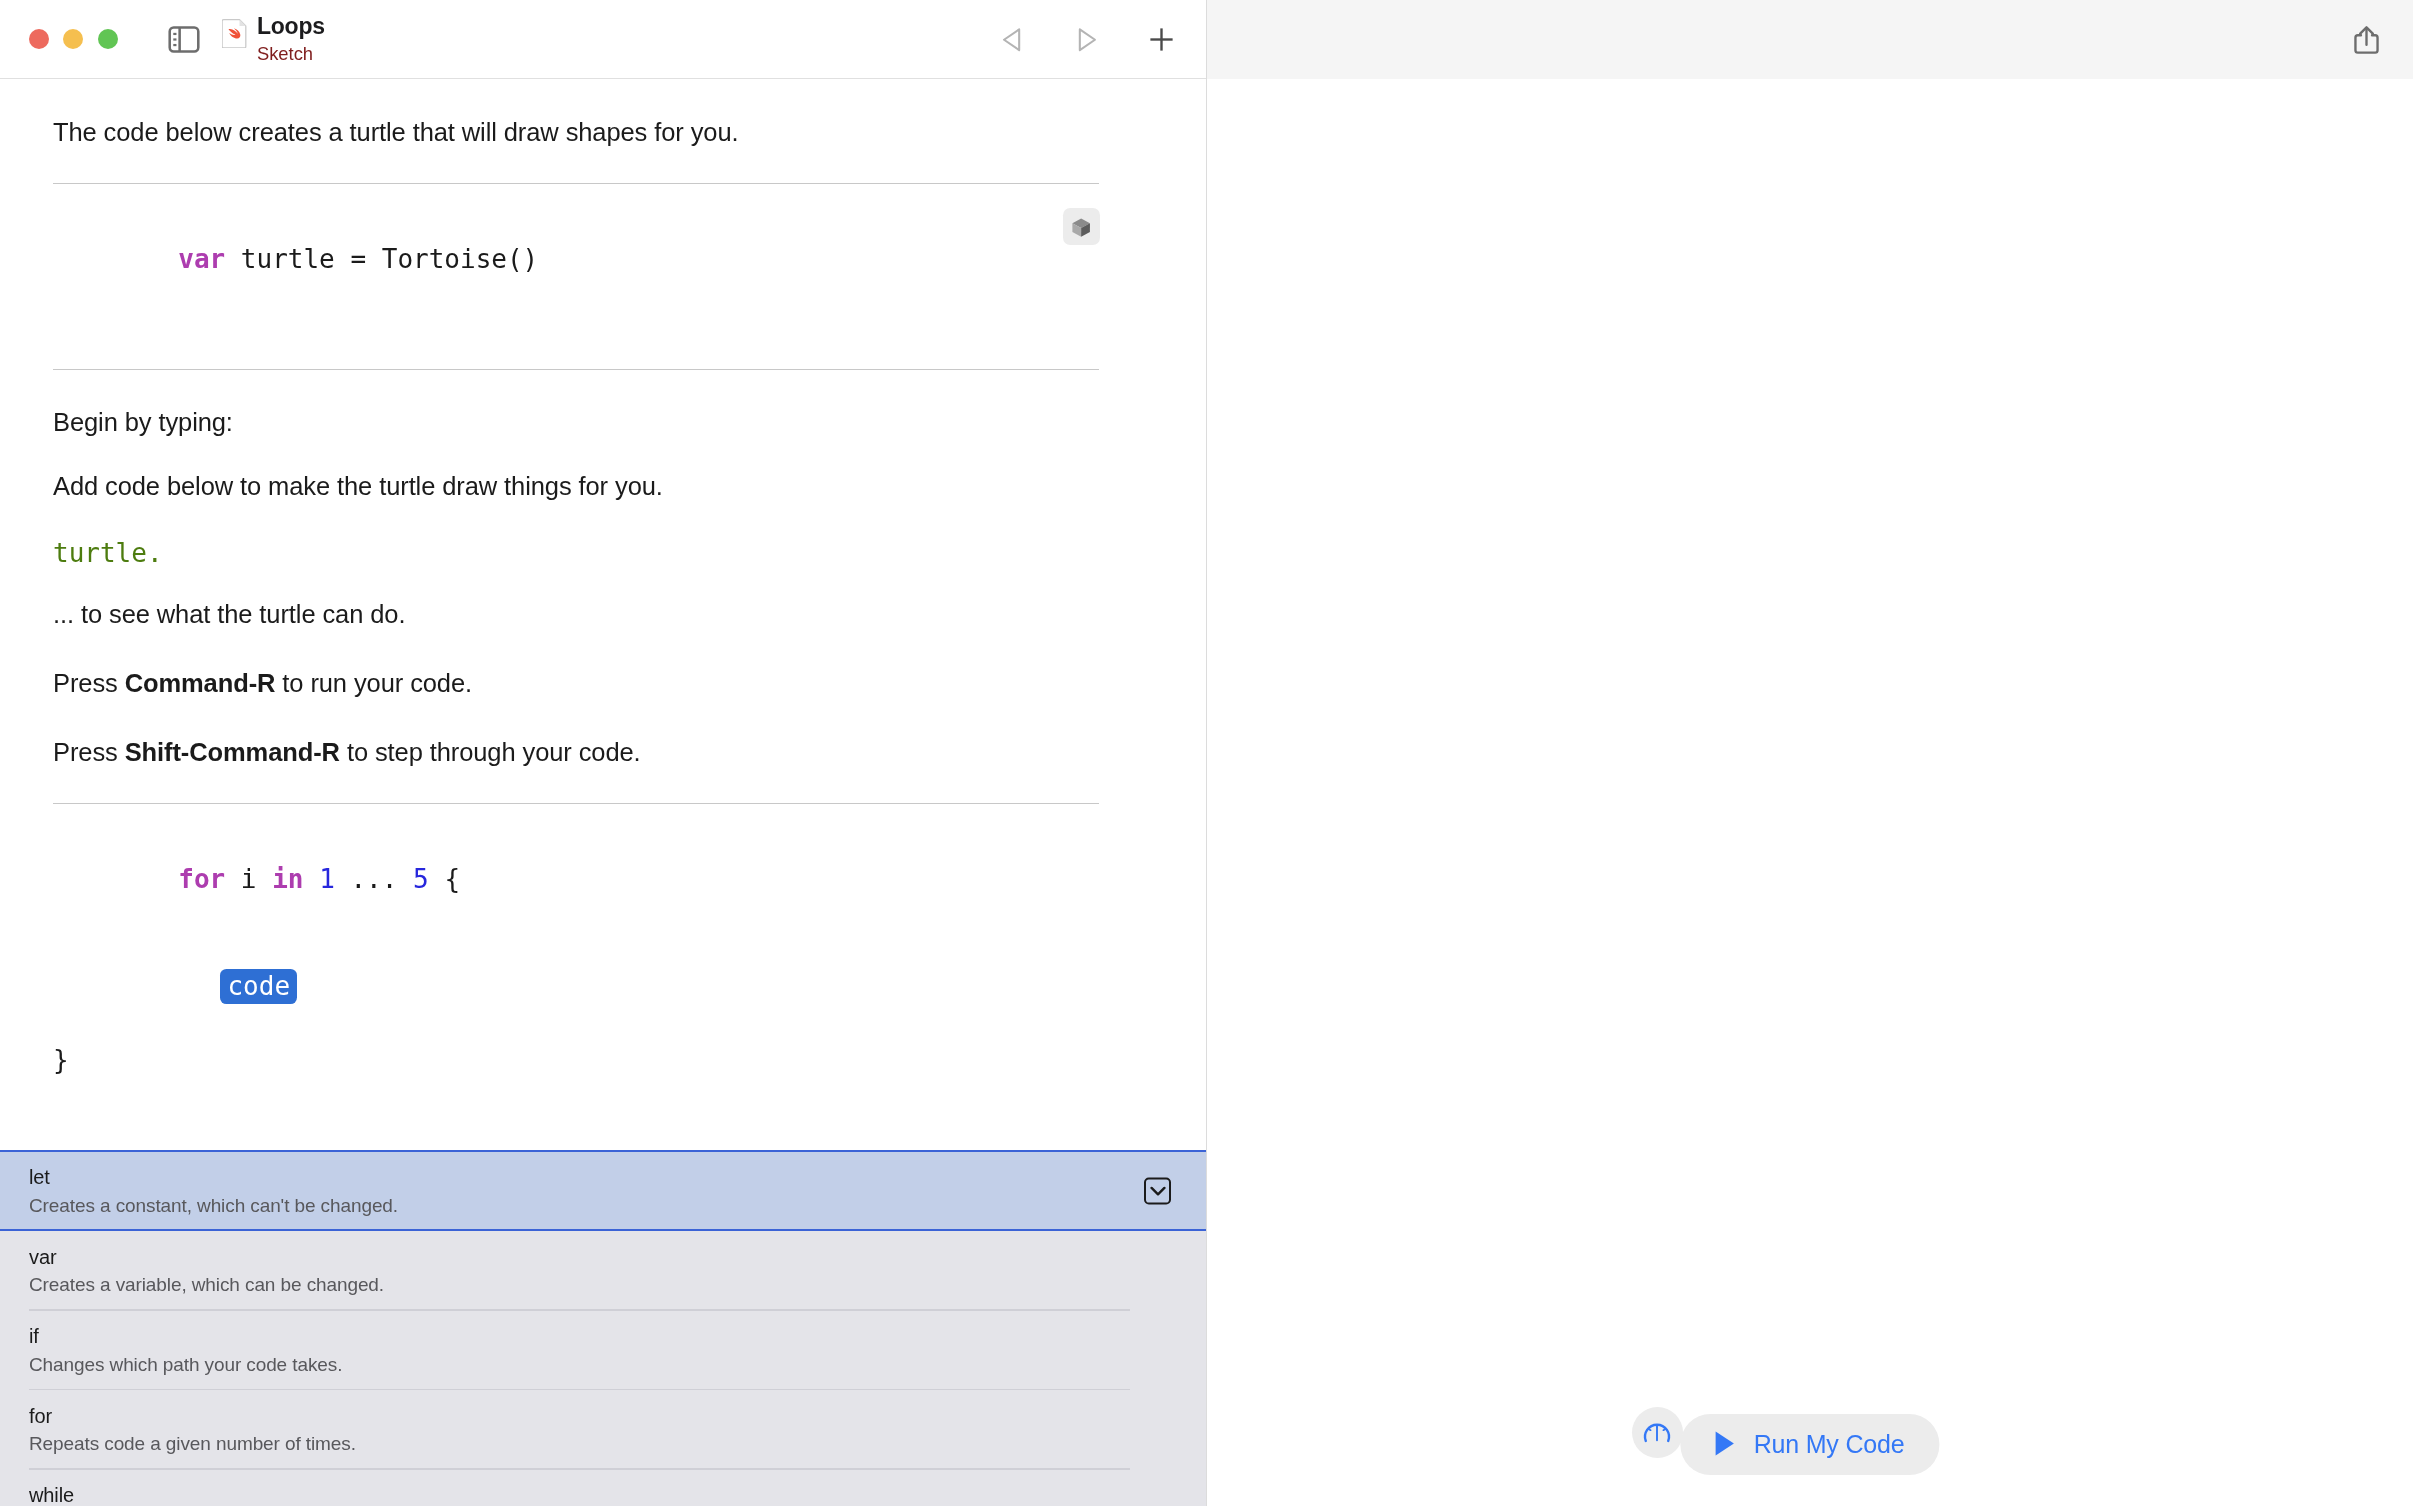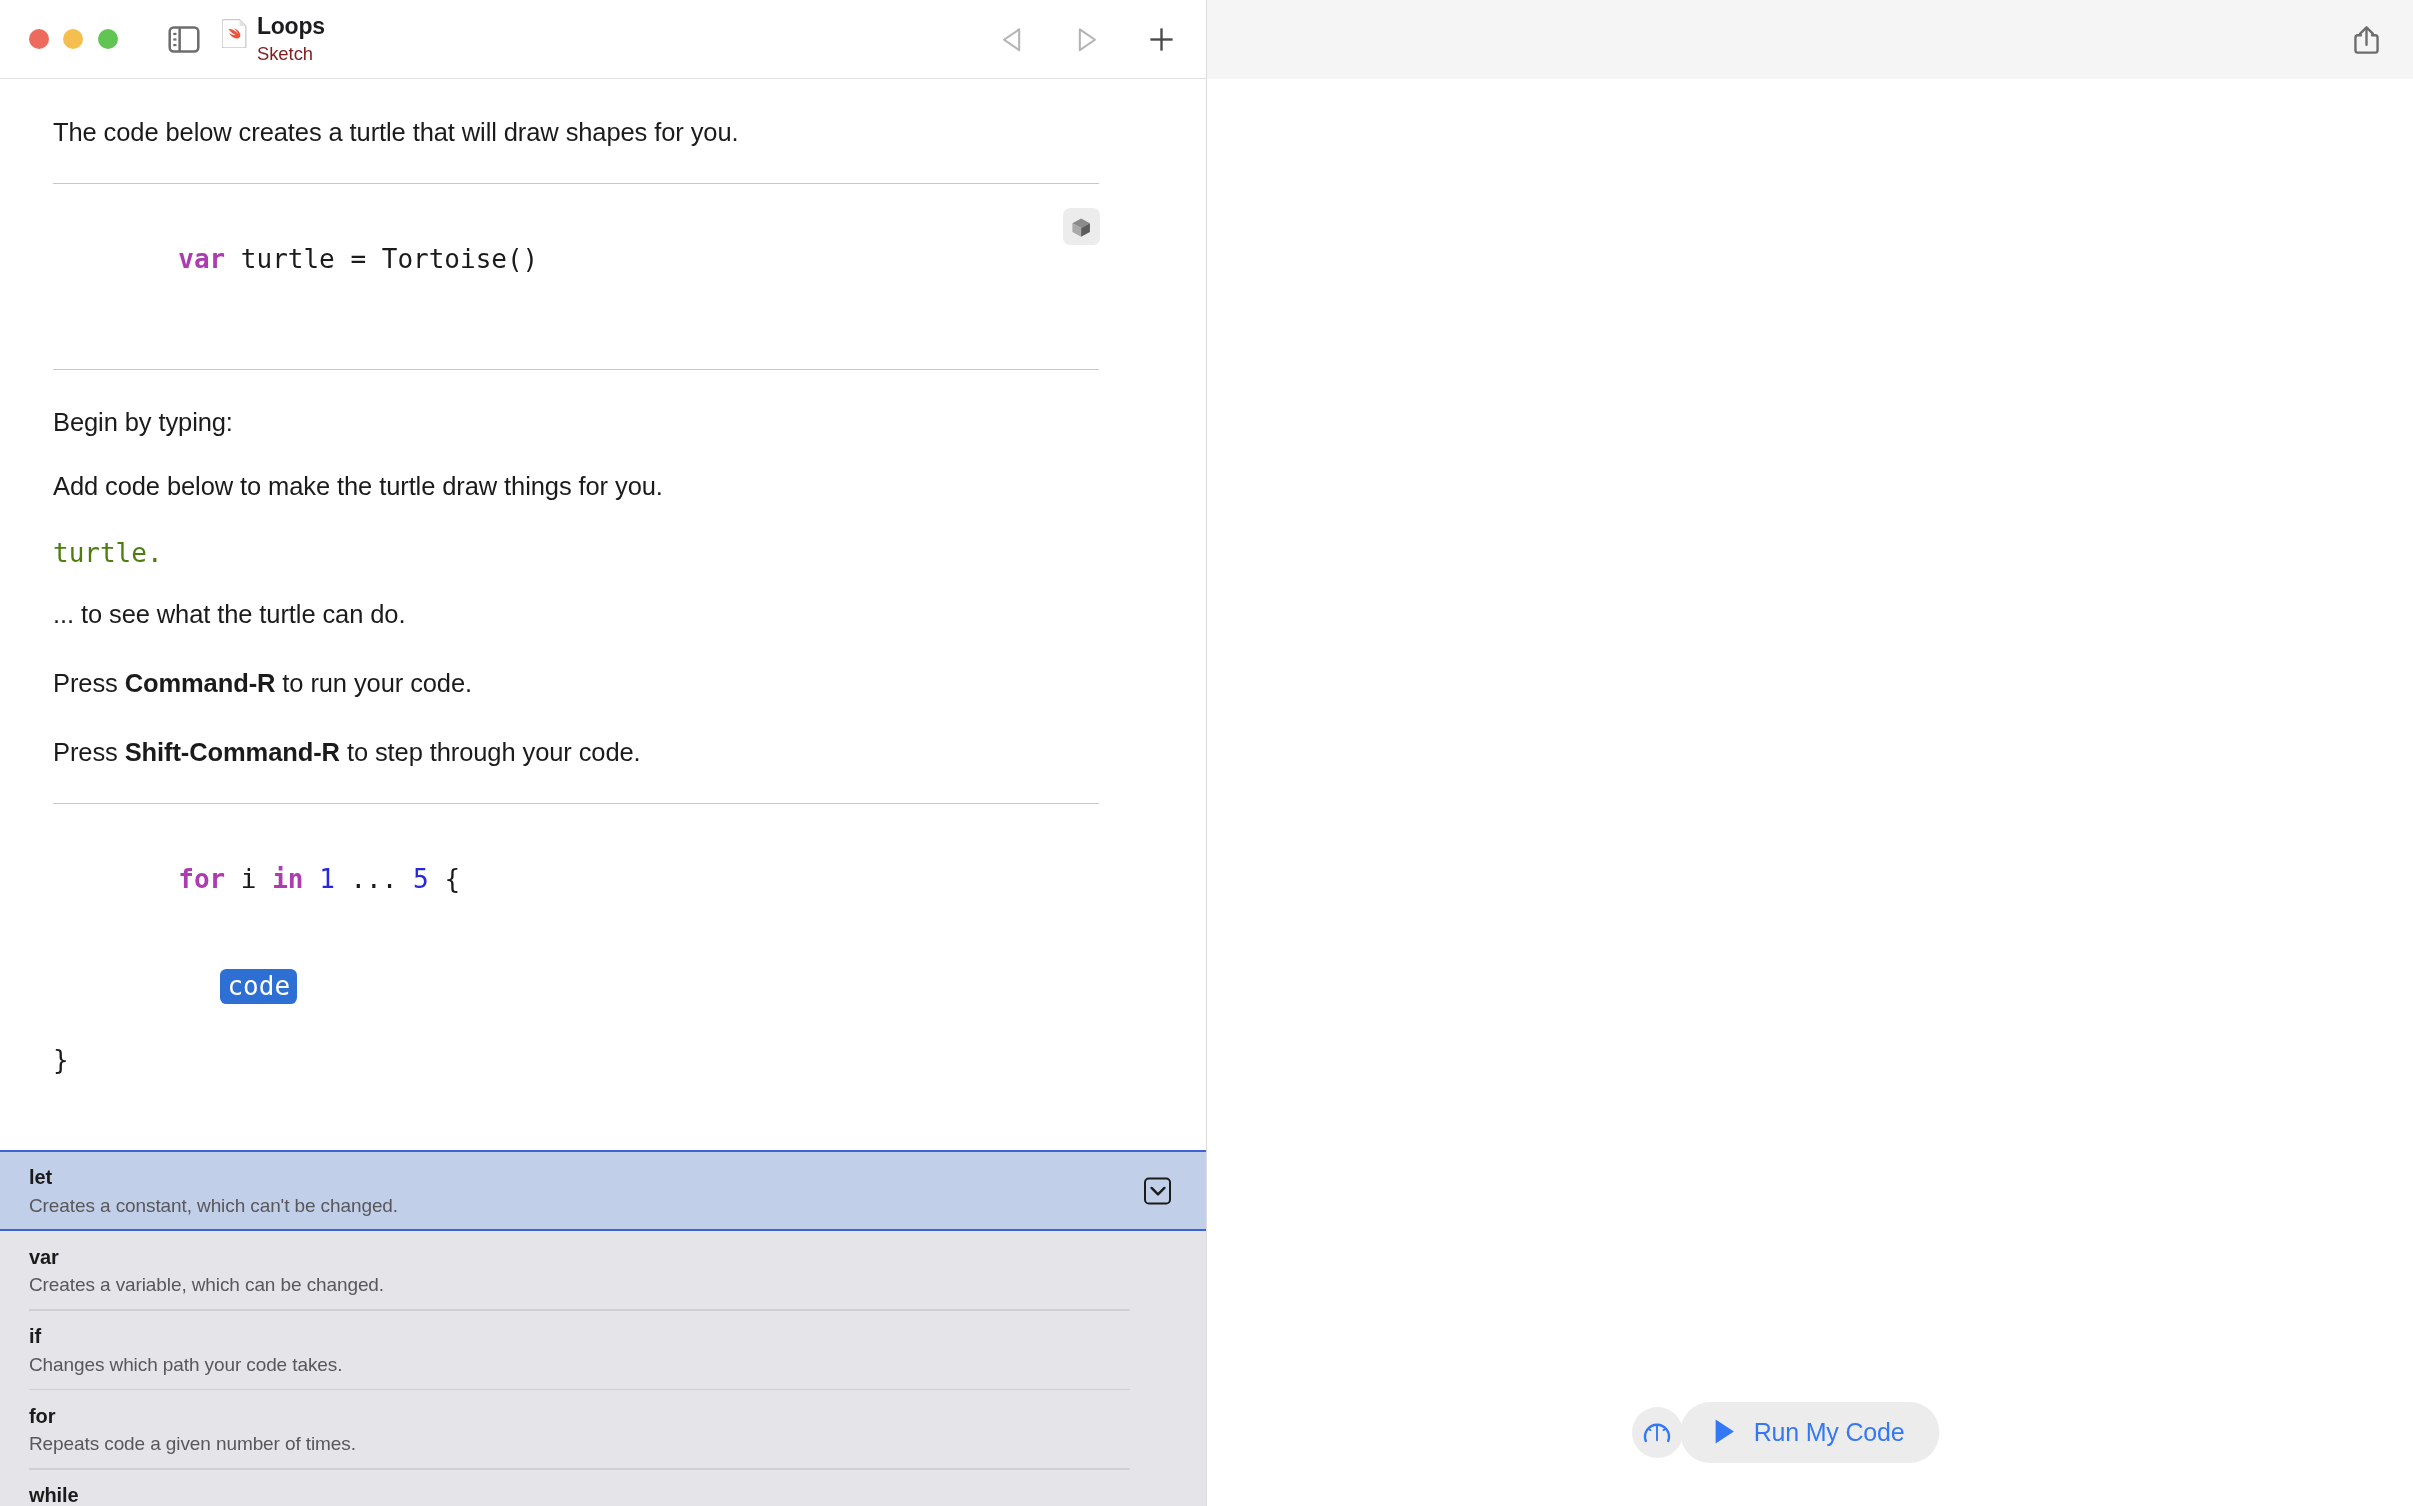--- a/index.html
+++ b/index.html
@@ -86,21 +86,21 @@
     width: 1206px; background: #e4e4e9;
     border-top: 2.4px solid #3b63d6;
   }
   .ac-row { position: relative; padding: 14.4px 29px 12.8px 29px; }
   .ac-row.selected {
     background: #c2cfe8;
     border-top: 2.4px solid #3b63d6;
     border-bottom: 2.4px solid #3b63d6;
     margin-top: -2.4px;
   }
-  .ac-title { font-size: 20px; font-weight: bold; color: #1b1b1b; letter-spacing: -0.1px; }
+  .ac-title { font-size: 20px; font-weight: normal; color: #1b1b1b; letter-spacing: -0.1px; }
   .ac-desc { font-size: 19px; color: #58585c; margin-top: 5.6px; letter-spacing: -0.1px; }
   .ac-sep { height: 1.6px; background: #cfcfd6; margin: 0 29px 0 29px; width: 1101px; }
   #ac-disclosure {
     position: absolute; right: 35px; top: 50%; transform: translateY(-50%);
     width: 27px; height: 27px; border: 2.4px solid #1b1b1b; border-radius: 4.8px;
     display: flex; align-items: center; justify-content: center;
   }
 
   
   #right-pane { position: relative; width: 1207px; height: 1507px;
@@ -110,21 +110,21 @@
     display: flex; align-items: center; justify-content: flex-end;
     padding-right: 25.5px;
   }
   #right-canvas { flex: 1; position: relative; background: #ffffff; }
   #speed-btn {
     position: absolute; left: 425px; bottom: 49px;
     width: 51px; height: 51px; border-radius: 50%; background: #ececec;
     display: flex; align-items: center; justify-content: center;
   }
   #run-button {
-    position: absolute; left: 50%; transform: translateX(-50%); bottom: 44px;
+    position: absolute; left: 50%; transform: translateX(-50%); bottom: 32px;
     height: 61px; background: #ececec; border-radius: 30px;
     display: flex; align-items: center; gap: 17.6px;
     padding: 0 35px 0 32px; border: none;
   }
   #run-label { font-size: 25px; color: #3478f6; letter-spacing: -0.2px; }
 </style>
 </head>
 <body>
 
 <div id="app">

